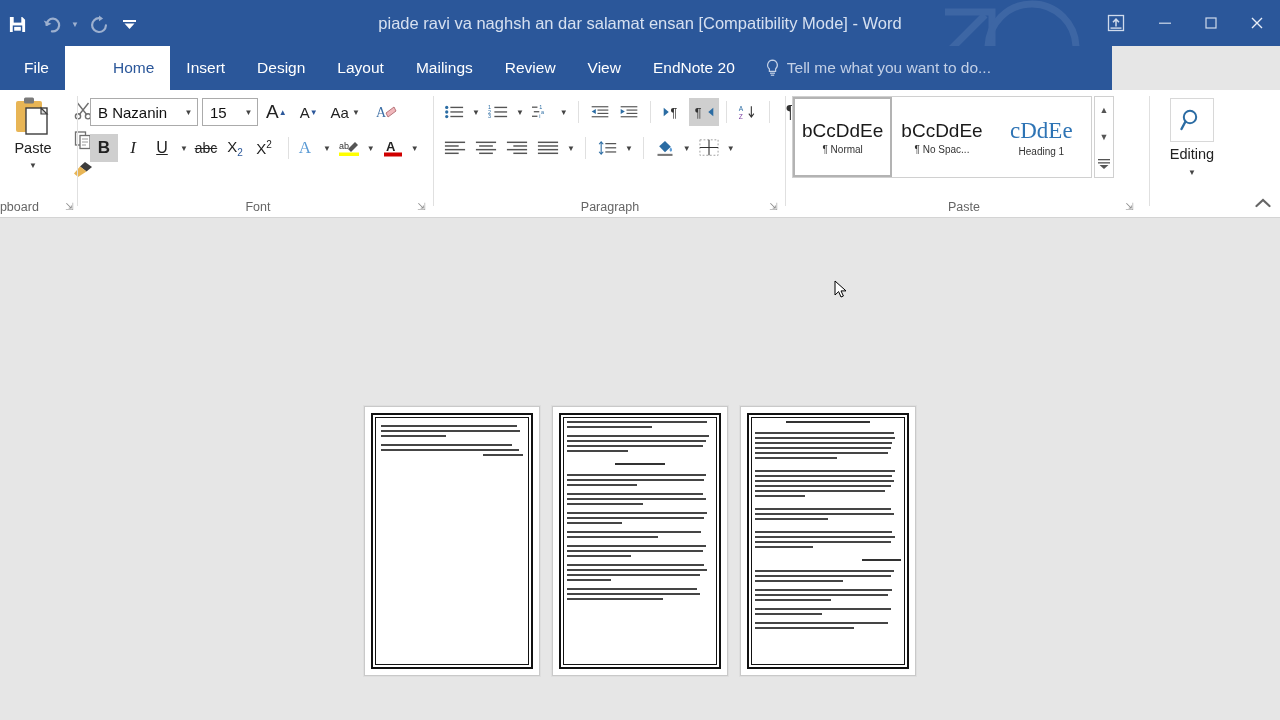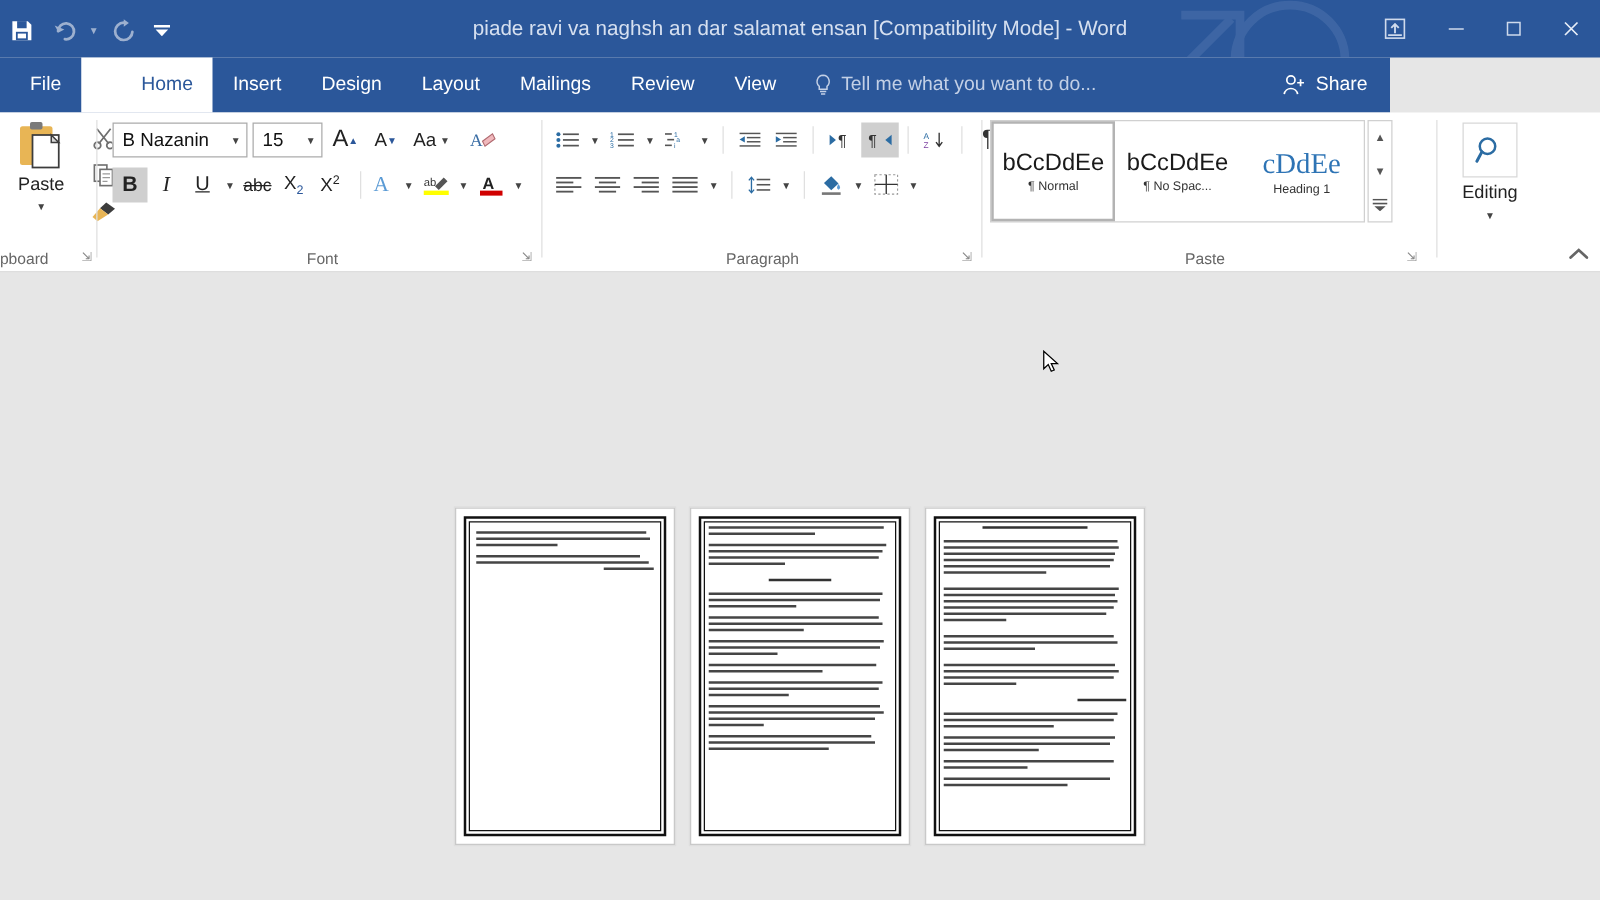--- a/index.html
+++ b/index.html
@@ -300,36 +300,29 @@
   <div class="tabbar">
     <div class="tabs">
       <div class="tab">File</div>
       <div class="tab active">Home</div>
       <div class="tab">Insert</div>
       <div class="tab">Design</div>
       <div class="tab">Layout</div>
       <div class="tab">Mailings</div>
       <div class="tab">Review</div>
       <div class="tab">View</div>
+      <div class="tab">EndNote 20</div>
       <div class="tellme">
         <svg width="15" height="18" viewBox="0 0 15 18">
           <path d="M7.5 1.2 A5 5 0 0 1 10.6 10 L10.6 12.4 L4.4 12.4 L4.4 10 A5 5 0 0 1 7.5 1.2 Z" fill="none" stroke="#c3d0e6" stroke-width="1.2"></path>
           <rect x="5" y="13.6" width="5" height="1.2" fill="#c3d0e6"></rect>
           <rect x="5.8" y="15.6" width="3.4" height="1.2" fill="#c3d0e6"></rect>
         </svg>
         <span>Tell me what you want to do...</span>
       </div>
-    </div>
-    <div class="share">
-      <svg width="20" height="20" viewBox="0 0 22 22">
-        <circle cx="8.5" cy="6.5" r="3.6" fill="none" stroke="#fff" stroke-width="1.5"></circle>
-        <path d="M2.6 19 A6 6 0 0 1 14.4 19" fill="none" stroke="#fff" stroke-width="1.5"></path>
-        <path d="M17 6 L17 12 M14 9 L20 9" stroke="#fff" stroke-width="1.5"></path>
-      </svg>
-      <span>Share</span>
     </div>
   </div>
 
   <div class="ribbon">
 
     <div class="rgroup" id="g-clip">
       <div class="clip-paste">
         <svg width="42" height="42" viewBox="0 0 42 42">
           <rect x="4" y="5" width="26" height="31" rx="2" fill="#e8b555"></rect>
           <rect x="12" y="1.5" width="10" height="6" rx="1.5" fill="#7a7a7a"></rect>

